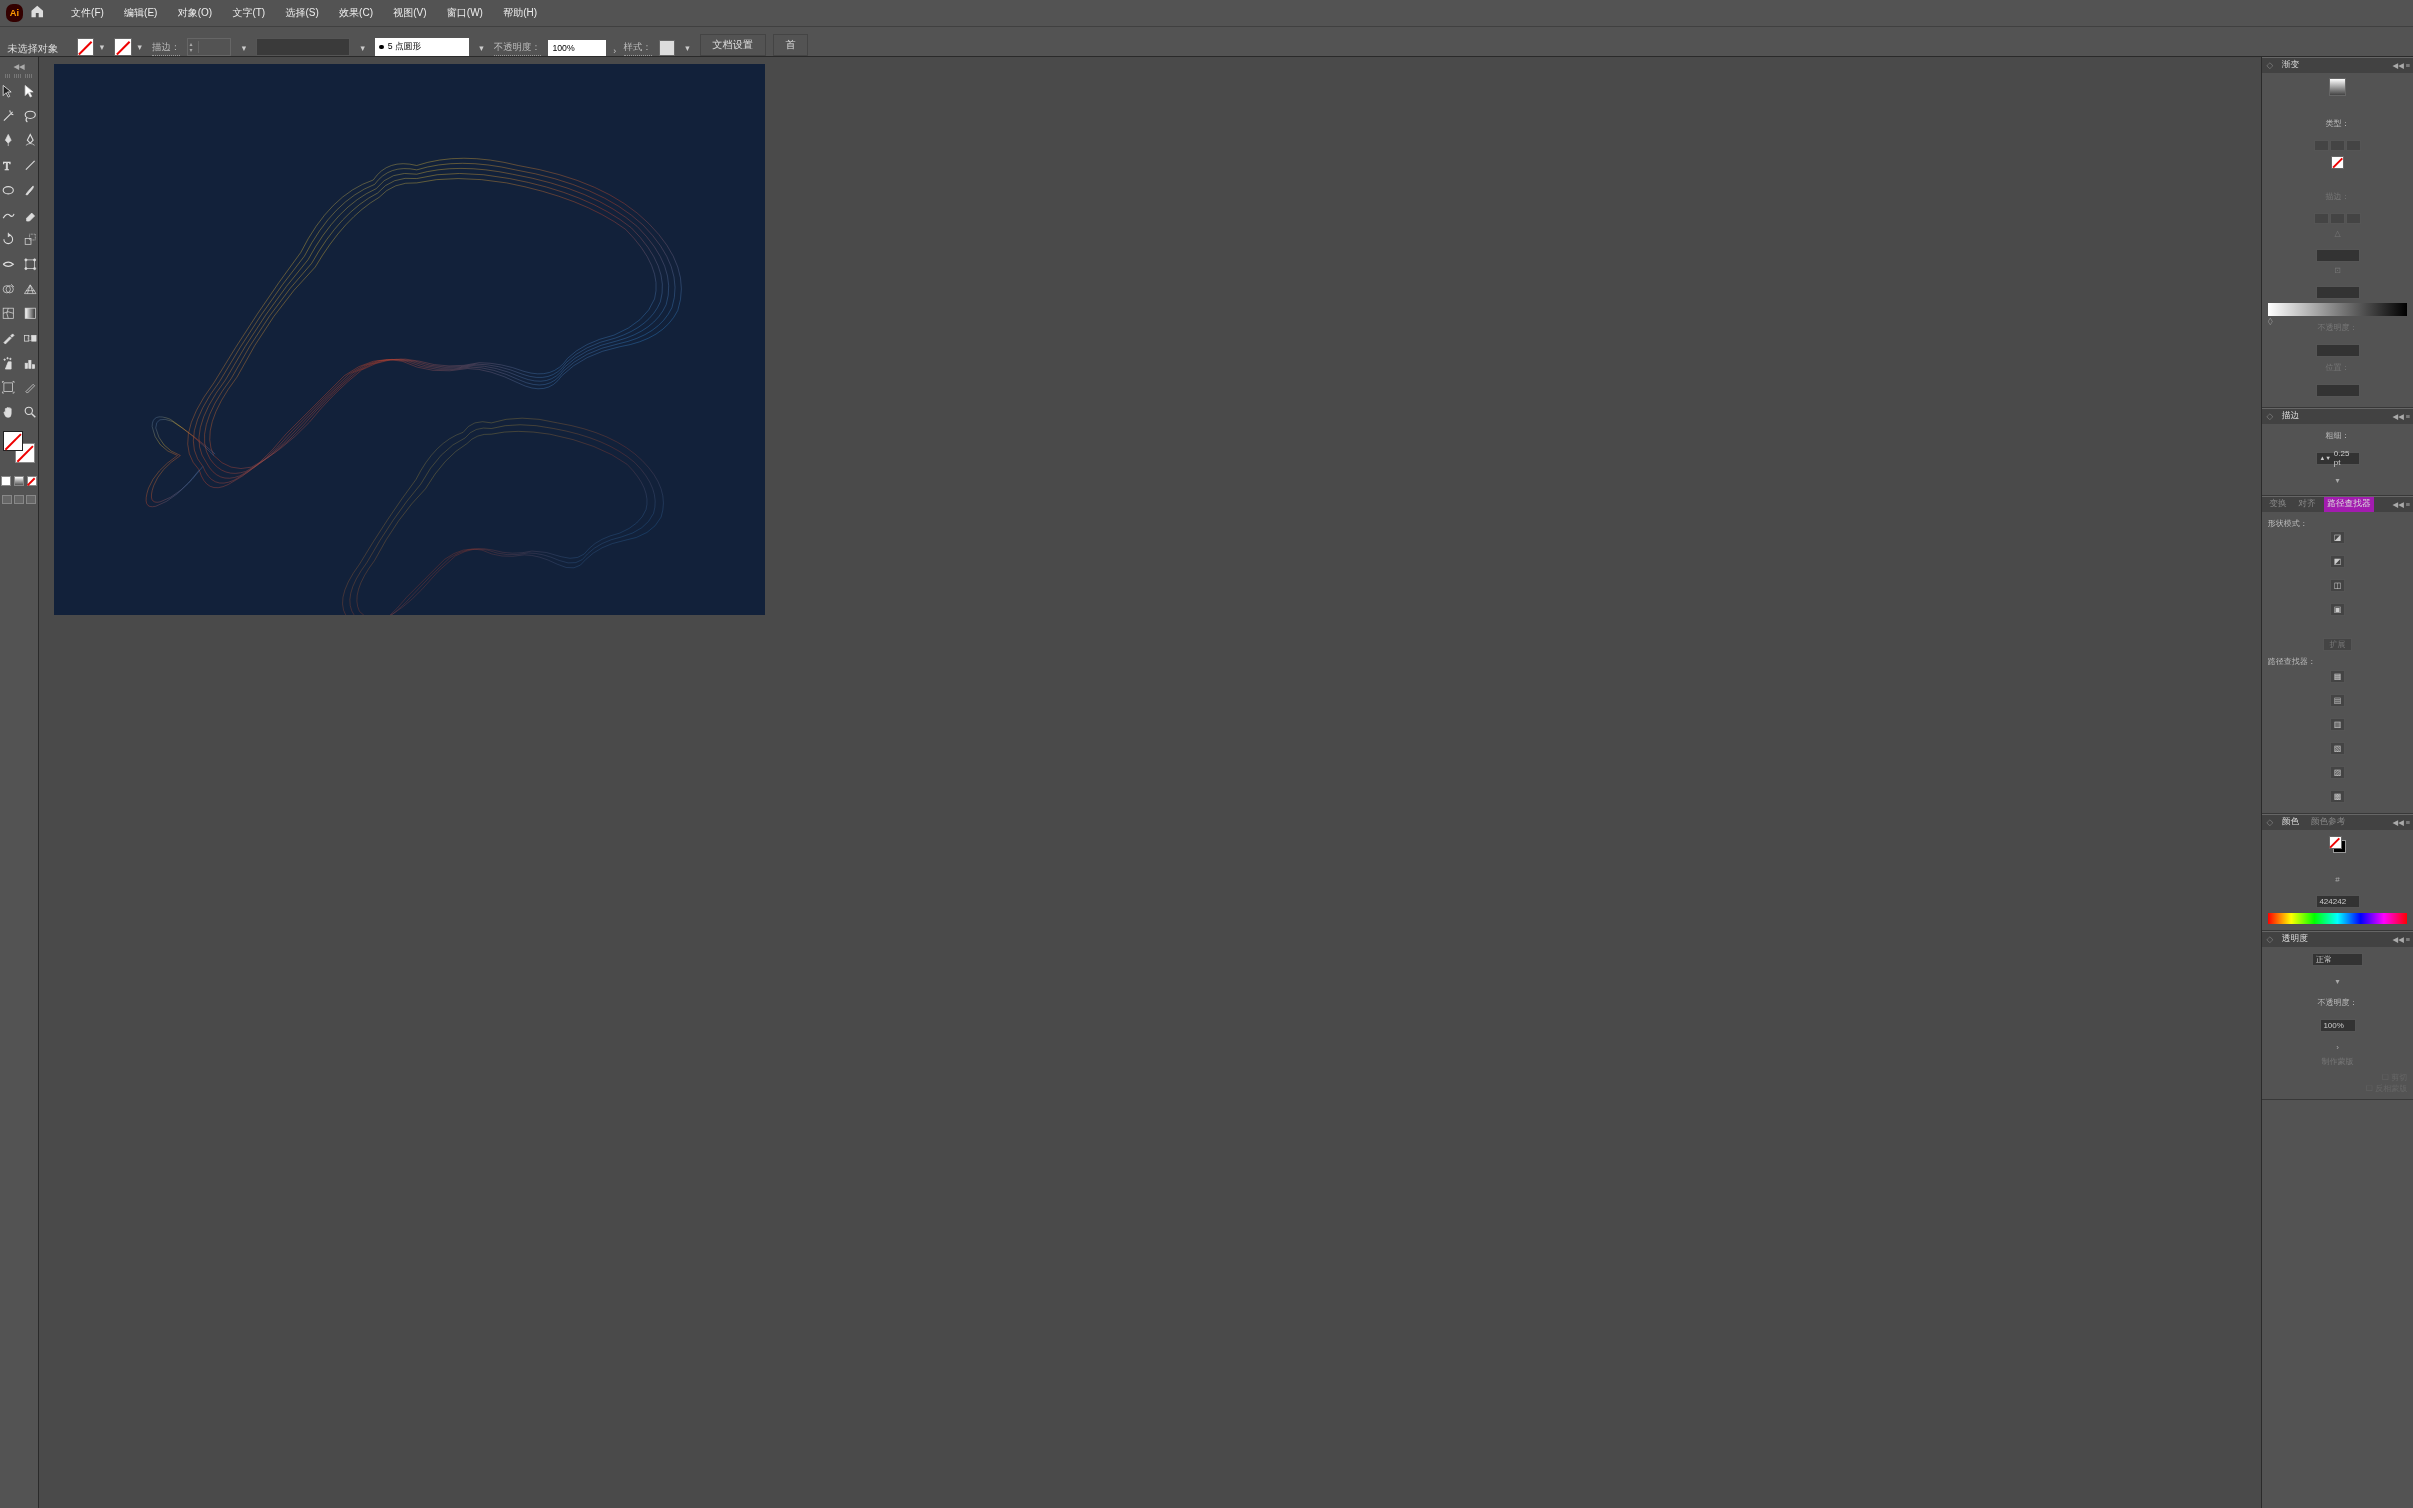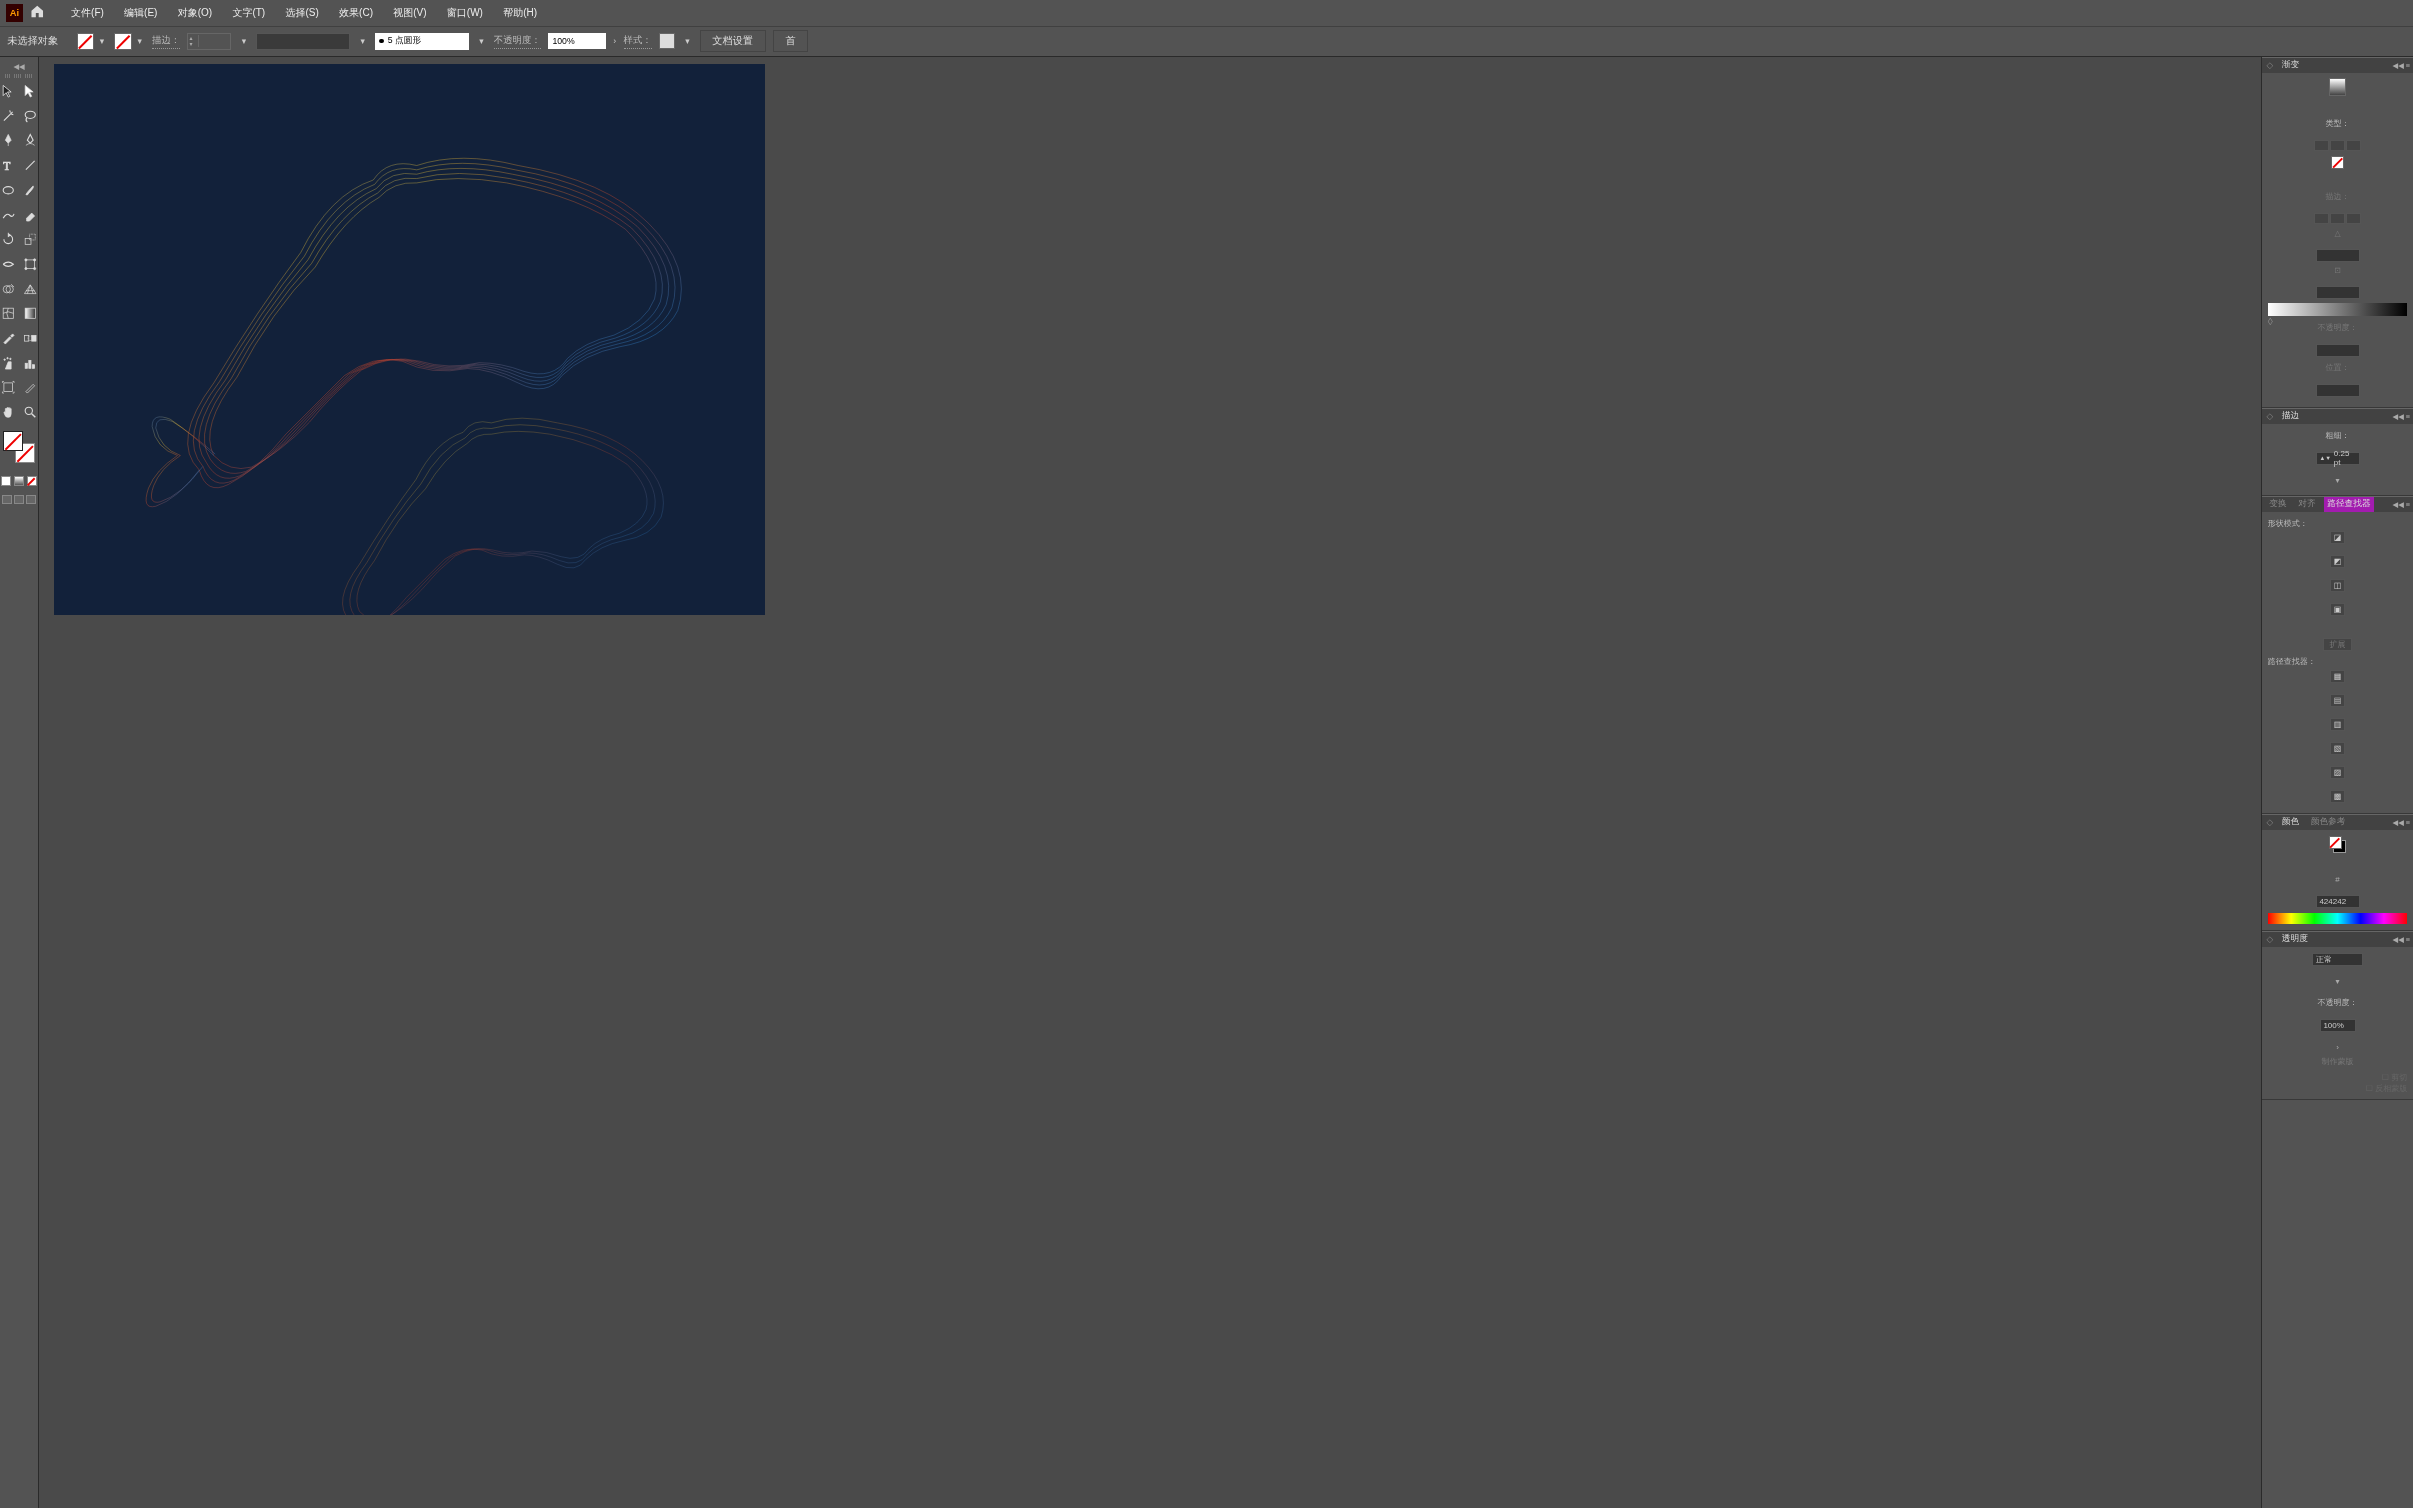--- a/index.html
+++ b/index.html
@@ -1,26 +1,26 @@
 <!DOCTYPE html>
 <html style="font-size:11.6px"><head>
 <meta charset="utf-8">
 <style>
 * { margin: 0; padding: 0; box-sizing: border-box; user-select: none; }
 body { font-family: "Microsoft YaHei", sans-serif; background: #333333; color: #ccc; font-size: 8.7px; overflow: hidden; }
 .app { display: flex; flex-direction: column; height: 100vh; width: 100vw; }
 
 
 .menubar { background: #535353; height: 26px; display: flex; align-items: center; padding: 0 5.8px; gap: 2.9px; }
-.app-icon { width: 17.4px; height: 17.4px; background: #330000; border-radius: 0; display: flex; align-items: center; justify-content: center; color: #ff9a00; font-weight: bold; font-size: 9.4px; margin-right: 4.4px; }
+.app-icon { width: 17.4px; height: 17.4px; background: #330000; border-radius: 7px; display: flex; align-items: center; justify-content: center; color: #ff9a00; font-weight: bold; font-size: 9.4px; margin-right: 4.4px; }
 .home-icon { color: #ddd; font-size: 14.5px; margin-right: 14.5px; cursor: pointer; }
 .menu-item { color: #eee; padding: 2.9px 8.7px; cursor: pointer; font-size: 10px; }
 
 
-.controlbar { background: #535353; height: 30.5px; display: flex; align-items: center; padding: 0 7.3px; gap: 7.3px; border-top: 0.7px solid #404040; border-bottom: 0.7px solid #2a2a2a;}
+.controlbar { background: #535353; height: 30.5px; display: flex; align-items: flex-end; padding: 0 7.3px; gap: 7.3px; border-top: 0.7px solid #404040; border-bottom: 0.7px solid #2a2a2a;}
 .ctrl-label { color: #bbb; font-size: 9.4px; }
 .nosel { color: #ddd; margin-right: 11px; font-size: 10.2px;}
 .swatch-group { display:flex; gap:2.9px; align-items:center;}
 .swatch-none { width: 17.4px; height: 17.4px; background: #fff; position: relative; border:0.7px solid #666; cursor:pointer; }
 .swatch-none::after { content:''; position:absolute; left:-1.5px; top:50%; width:120%; height:1.5px; background:#e00; transform:rotate(-45deg);}
 .dropdown-arrow { width:10.2px; height:16px; display:flex; align-items:center; justify-content:center; color:#ccc; cursor:pointer;}
 .underline { border-bottom: 0.7px dotted #999; padding-bottom:0.7px;}
 .num-input { background:#535353; border:0.7px solid #666; width:44px; height:17.4px; display:flex; align-items:center; cursor:pointer;}
 .num-input .stepper { width:10.2px; display:flex; flex-direction:column; font-size:5.1px; color:#aaa; border-right:0.7px solid #666;}
 .dark-drop { background:#3a3a3a; width:94px; height:17.4px; border:0.7px solid #555; cursor:pointer;}

